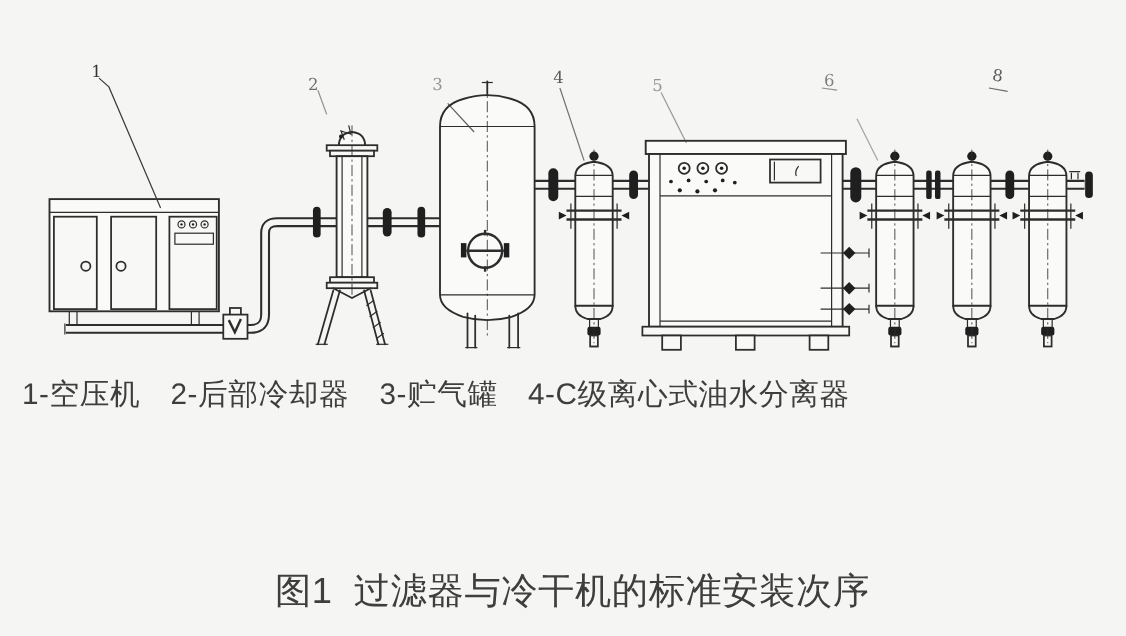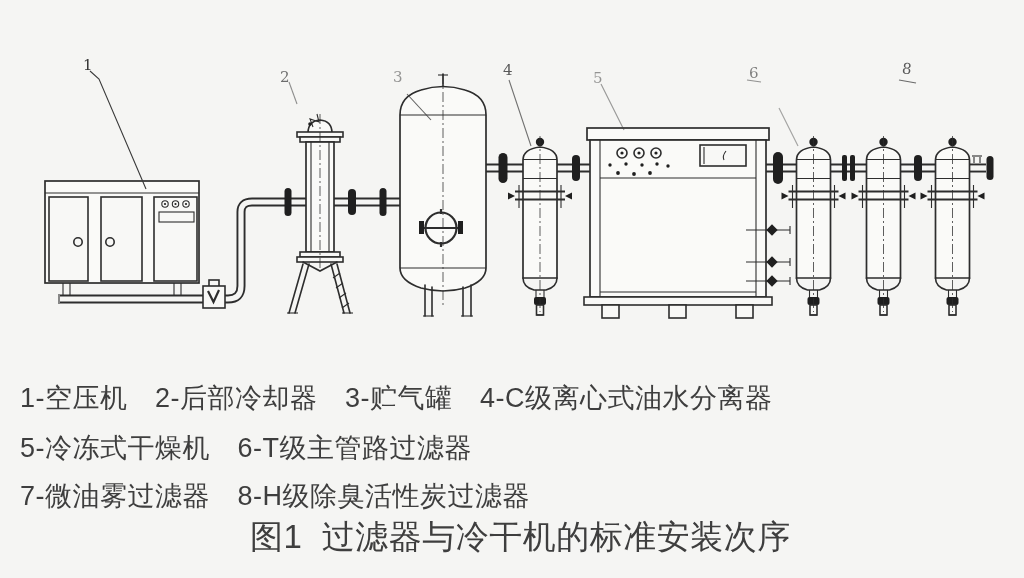--- a/index.html
+++ b/index.html
@@ -19,21 +19,21 @@
   .plate{fill:#f8f8f6;stroke:#2d2d2d;stroke-width:1.6;}
   .ink{fill:#1f1f1f;stroke:none;}
   .pipe-o{stroke:#2d2d2d;stroke-width:9;fill:none;stroke-linejoin:round;stroke-linecap:butt;}
   .pipe-i{stroke:#f5f5f3;stroke-width:5.2;fill:none;stroke-linejoin:round;stroke-linecap:butt;}
   .cl{stroke:#2d2d2d;stroke-width:0.9;stroke-dasharray:10 3 2 3;fill:none;opacity:.85;}
   .leader{stroke:#3a3a3a;stroke-width:1.1;fill:none;}
   .callout{font-family:"DejaVu Serif","Liberation Serif",serif;font-size:15px;fill:#333;}
   .legend-line{
     position:absolute;left:20px;
     font-size:27px;color:#3e3e3e;
-    white-space:pre;letter-spacing:.5px;margin-top:40px;
+    white-space:pre;letter-spacing:.5px;
   }
   .caption{
     position:absolute;left:250px;top:515px;
     font-size:33px;color:#3e3e3e;white-space:pre;letter-spacing:.5px;
   }
 </style>
 </head>
 <body>
 
 <div class="stage">
@@ -264,18 +264,16 @@
       <path class="leader" opacity=".45" d="M 779 108 L 798 146"></path>
       <text class="callout" x="749" y="78" opacity=".6">6</text>
       <line class="ln1" x1="747" y1="80" x2="761" y2="82" opacity=".5"></line>
 
       <text class="callout" x="902" y="74" opacity=".8" transform="rotate(7 908 70)">8</text>
       <line class="ln1" x1="899" y1="80" x2="916" y2="83" opacity=".7"></line>
     </g>
   </svg>
 
   <div class="legend-line" style="top:340px">1-空压机　2-后部冷却器　3-贮气罐　4-C级离心式油水分离器</div>
-  <div class="legend-line" style="top:390px">5-冷冻式干燥机　6-T级主管路过滤器</div>
-  <div class="legend-line" style="top:438px">7-微油雾过滤器　8-H级除臭活性炭过滤器</div>
 
   <div class="caption">图1  过滤器与冷干机的标准安装次序</div>
 
 </div>
 
 </body></html>

